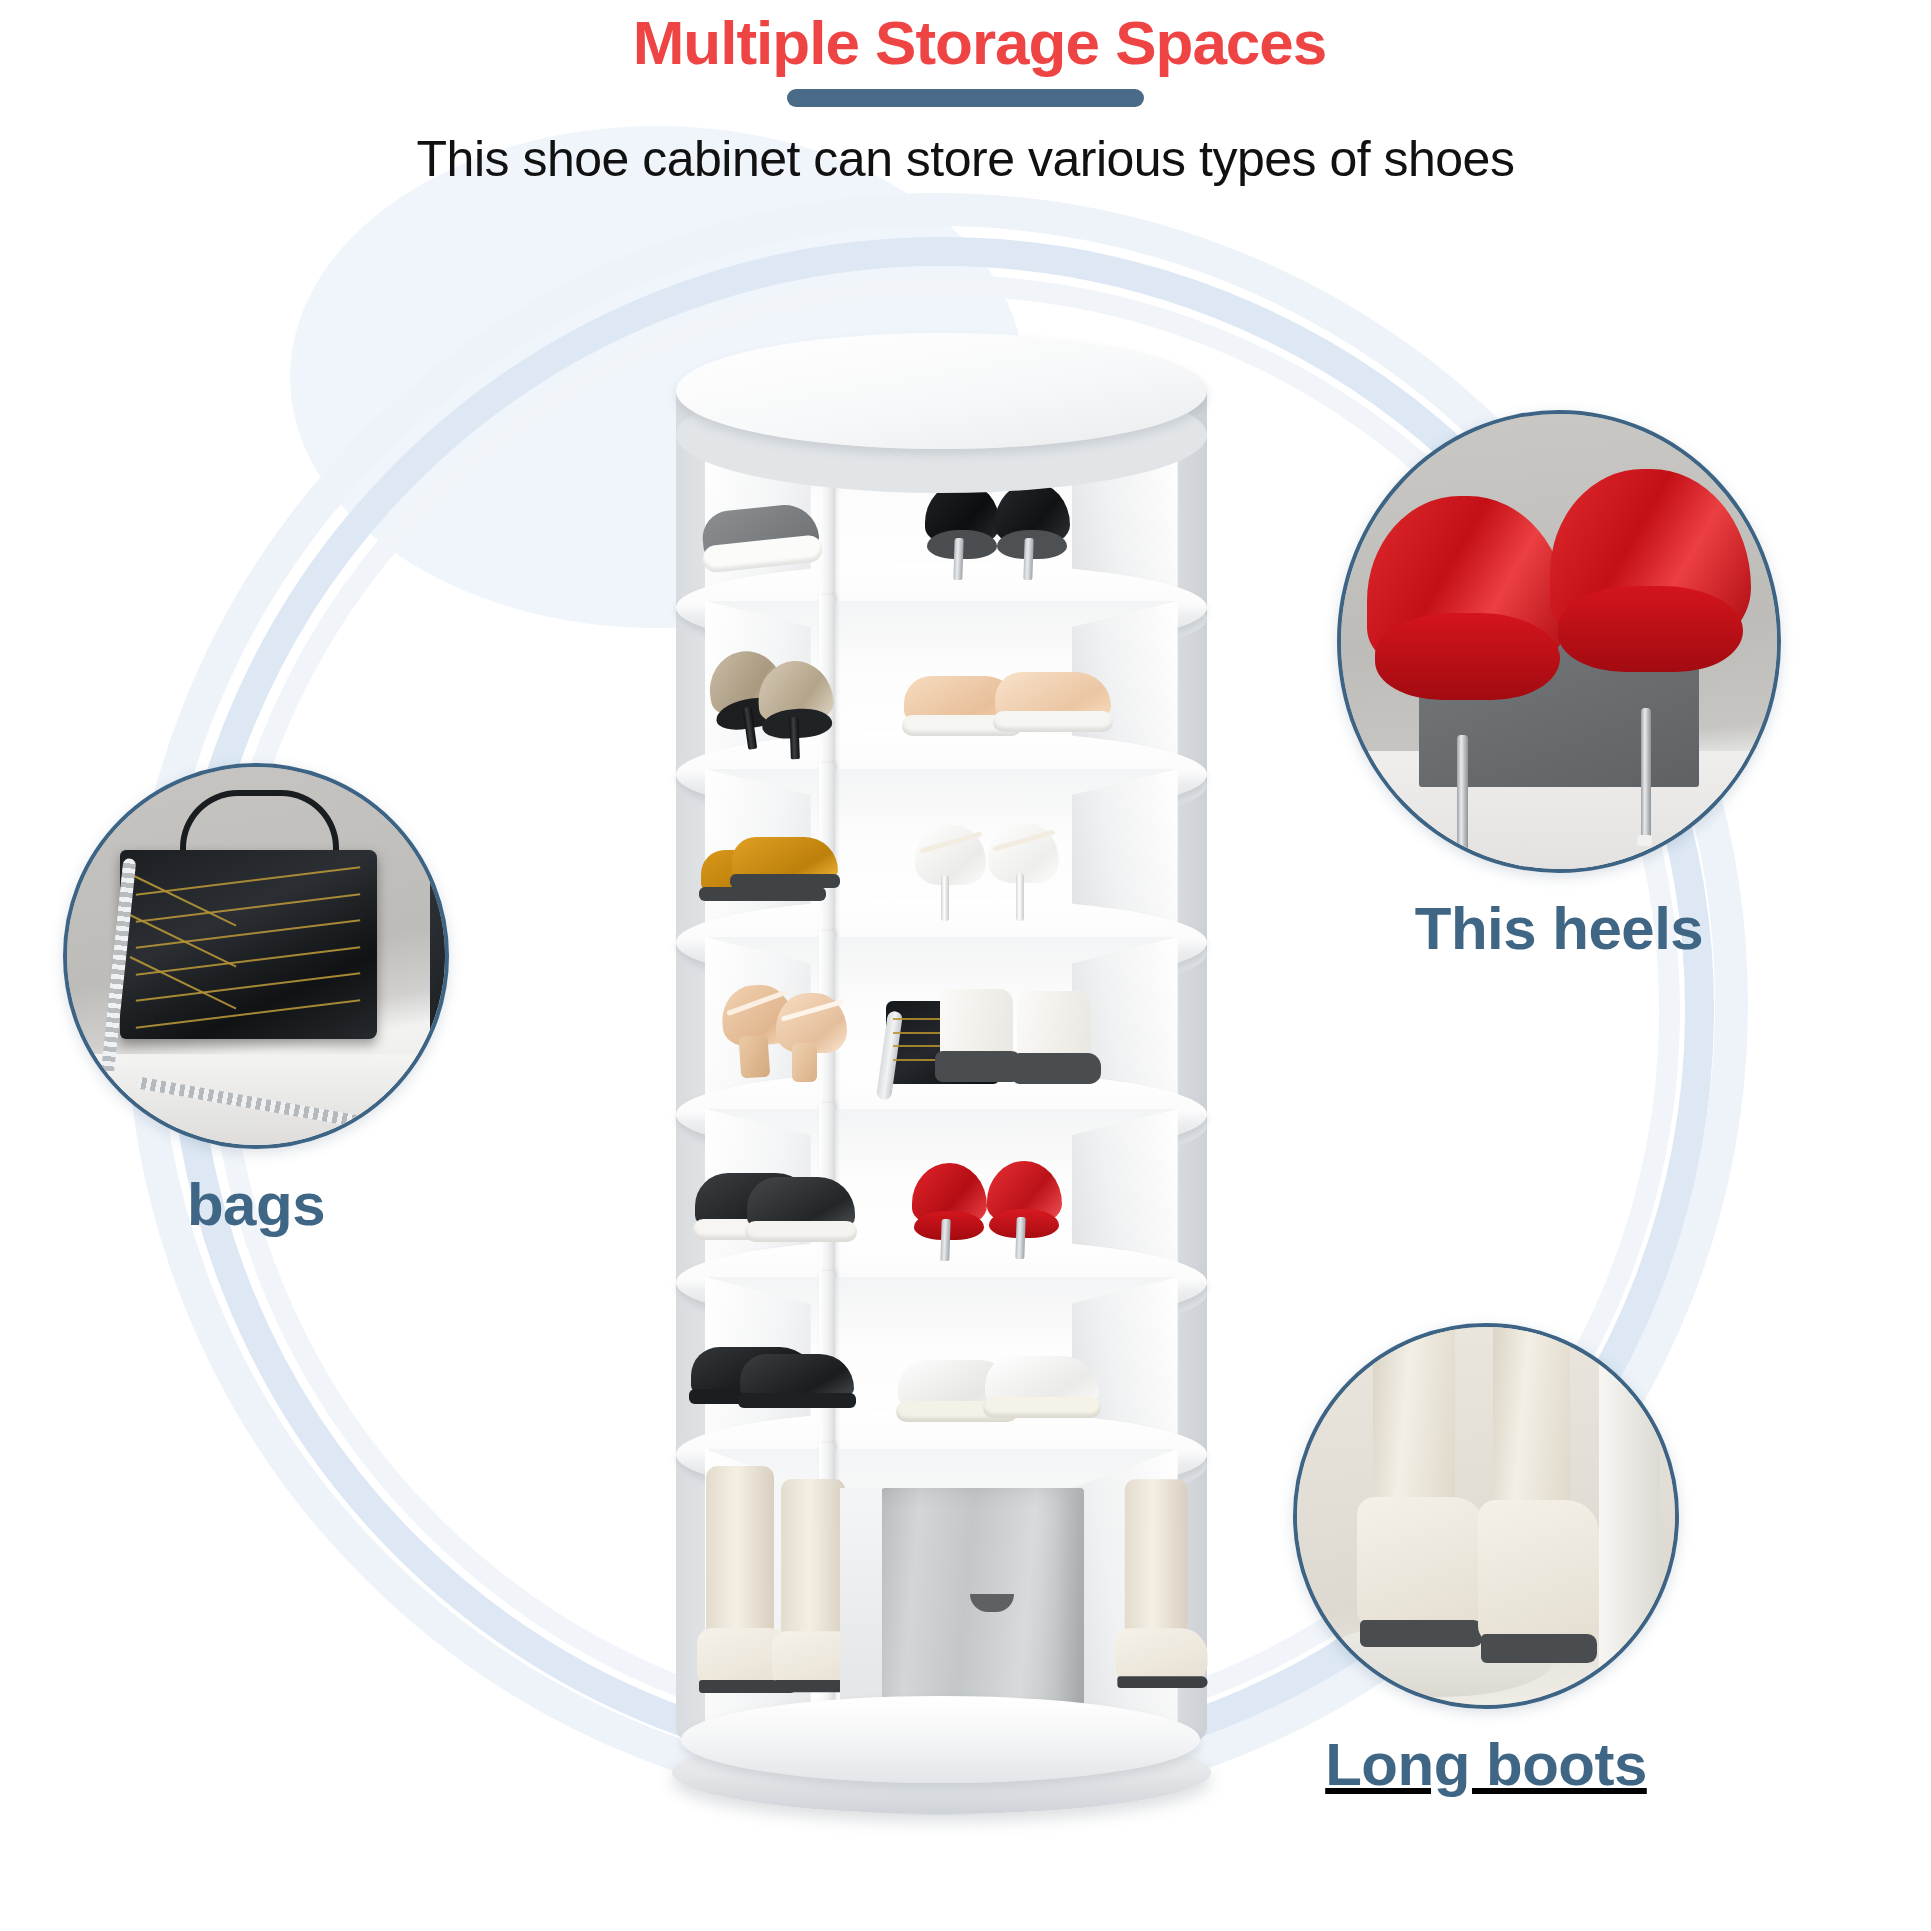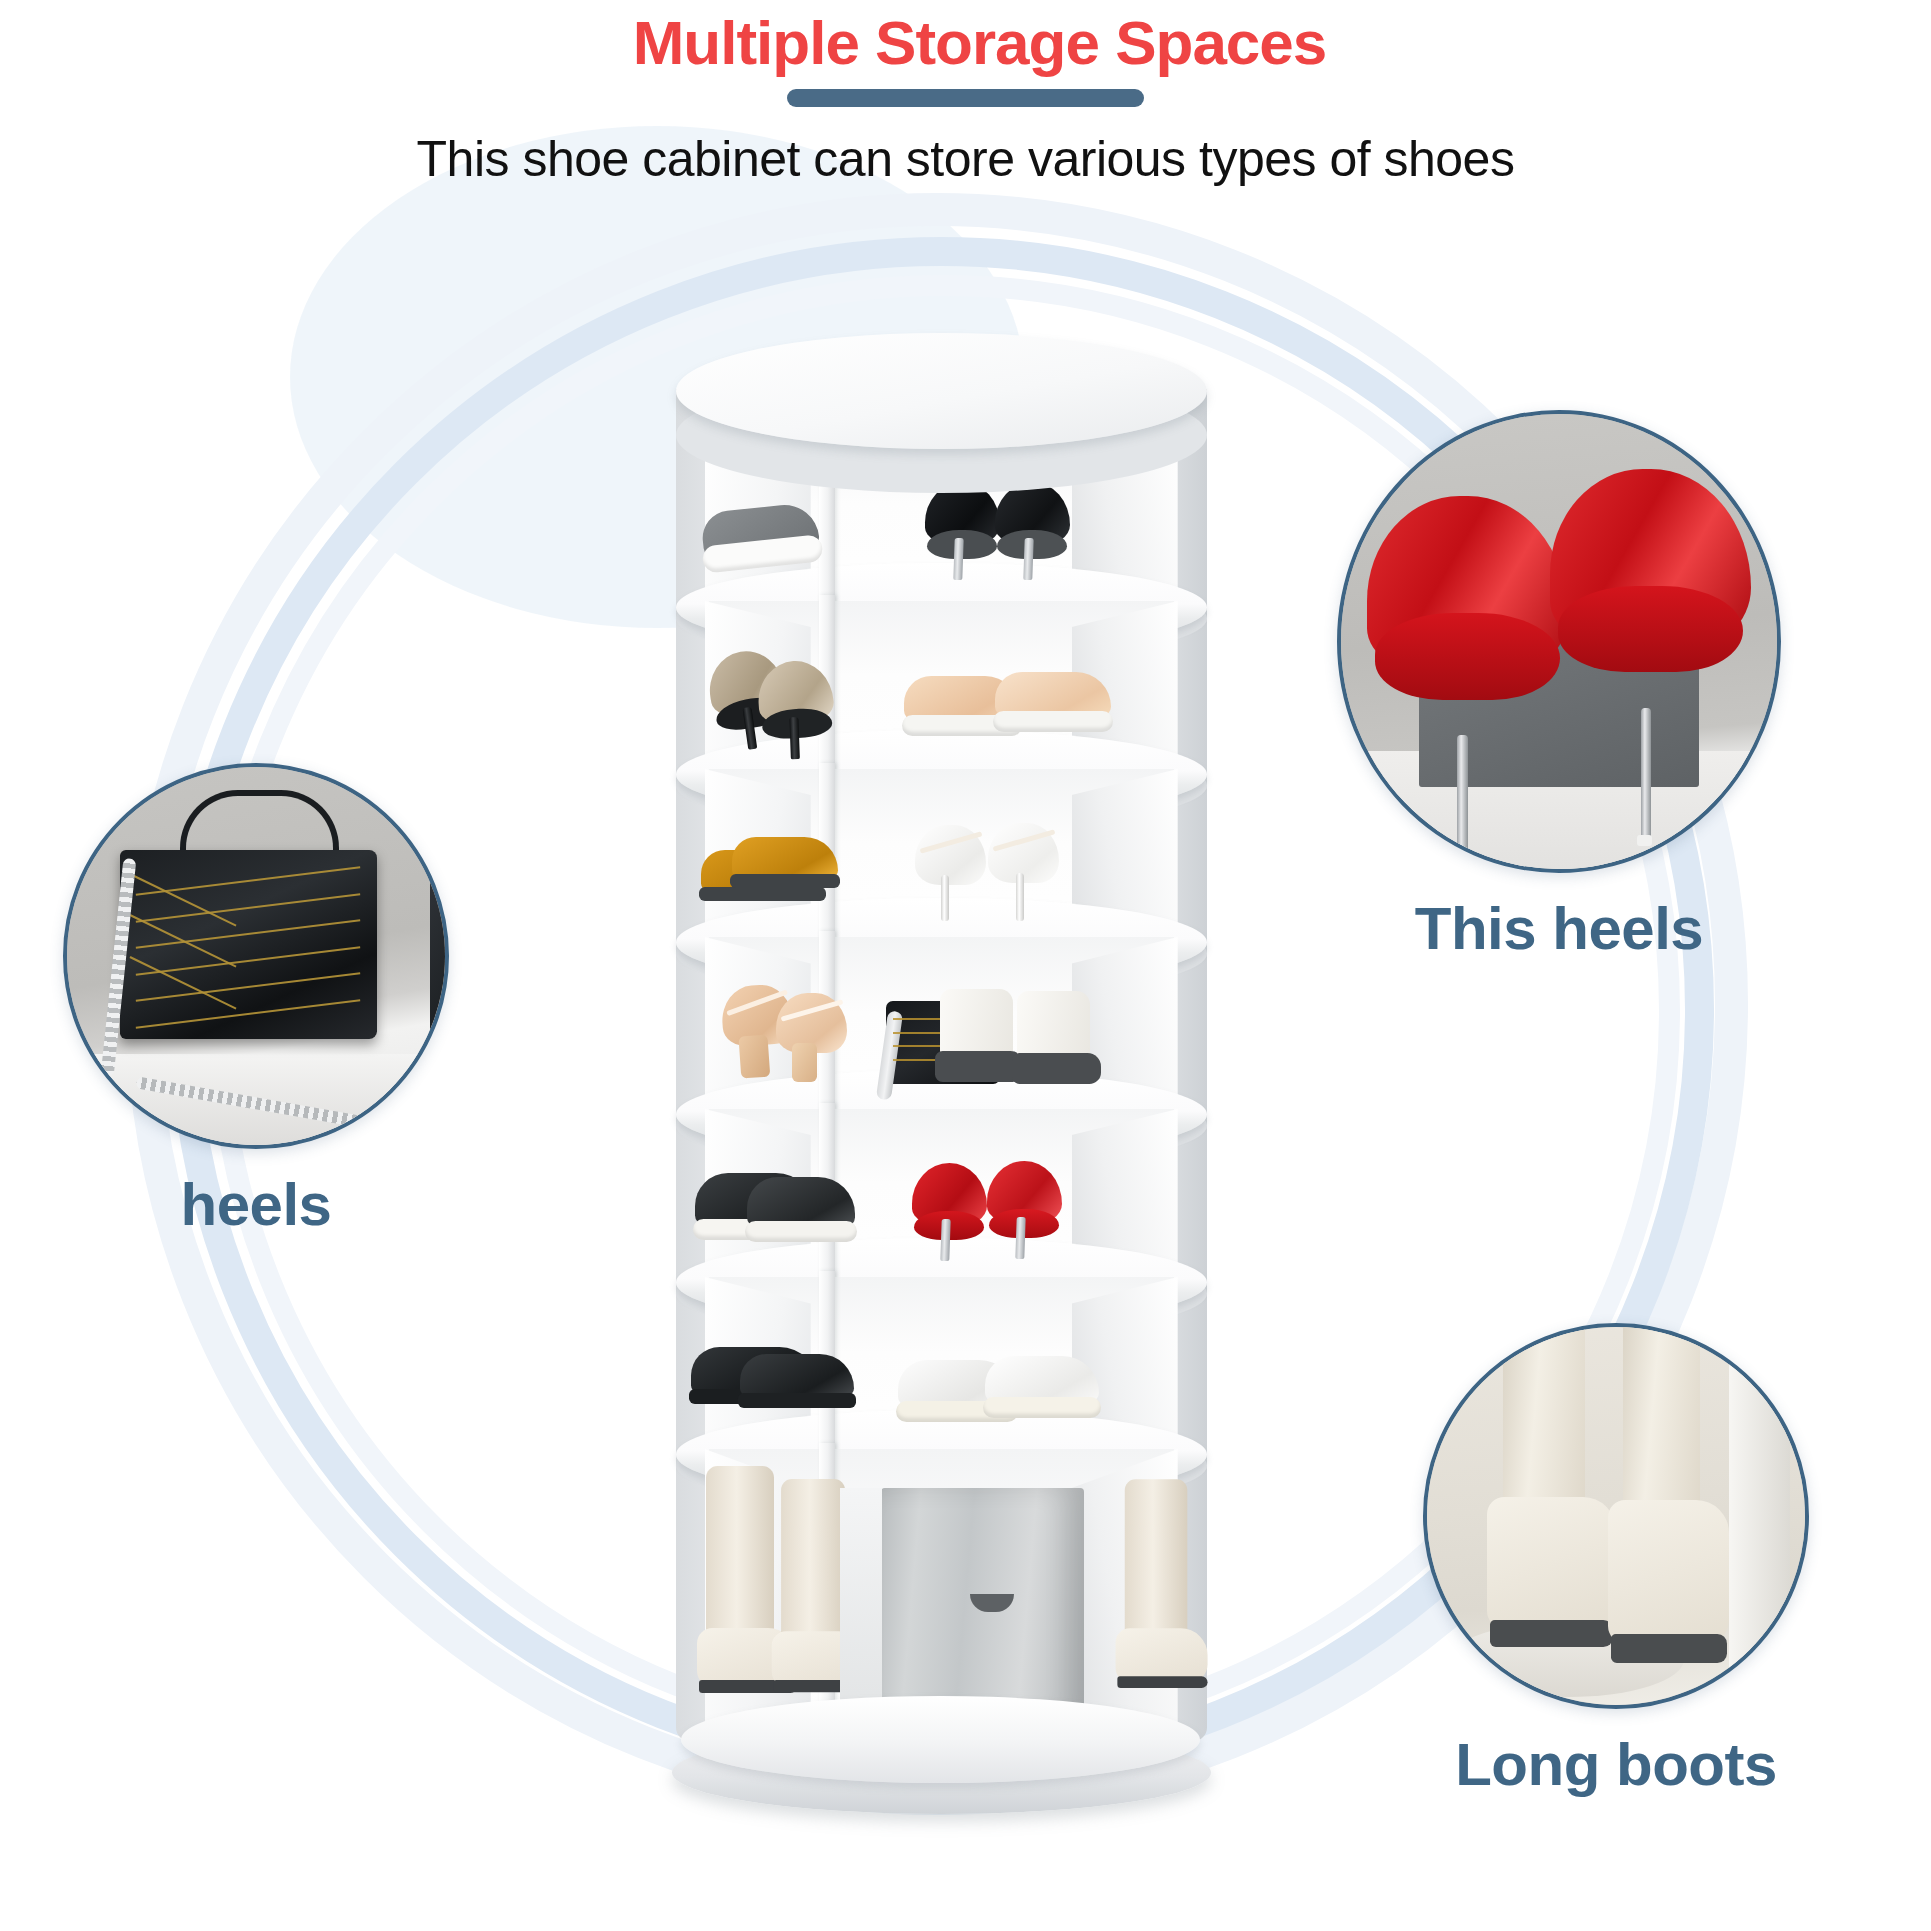--- a/index.html
+++ b/index.html
@@ -665,24 +665,24 @@
         <div class="chev" style="left:6%;top:72%;width:88%;transform:rotate(-7deg);"></div>
         <div class="chev" style="left:6%;top:86%;width:88%;transform:rotate(-7deg);"></div>
         <div class="chev" style="left:4%;top:12%;width:46%;transform:rotate(26deg);transform-origin:left center;"></div>
         <div class="chev" style="left:4%;top:34%;width:46%;transform:rotate(26deg);transform-origin:left center;"></div>
         <div class="chev" style="left:4%;top:56%;width:46%;transform:rotate(26deg);transform-origin:left center;"></div>
       </div>
       <div class="bag-chain"></div>
       <div class="bag-chain2"></div>
     </div>
   </div>
-  <div class="c-label">heels</div>
+  <div class="c-label">bags</div>
 </div>
 
-<div class="callout" style="left:1394px;top:1323px;width:444px;">
+<div class="callout" style="left:1264px;top:1323px;width:444px;text-decoration:underline;">
   <div class="c-circle" style="width:386px;height:386px;margin:0 auto;">
     <div class="scene">
       <div class="lb-bg"></div>
       <div class="lb-panel"></div>
       <div class="lb-base"></div>
       <div class="lb-boot" style="left:16%;top:-6%;width:34%;height:88%;">
         <div class="shaft"></div>
         <div class="foot"></div>
         <div class="sole"></div>
       </div>

